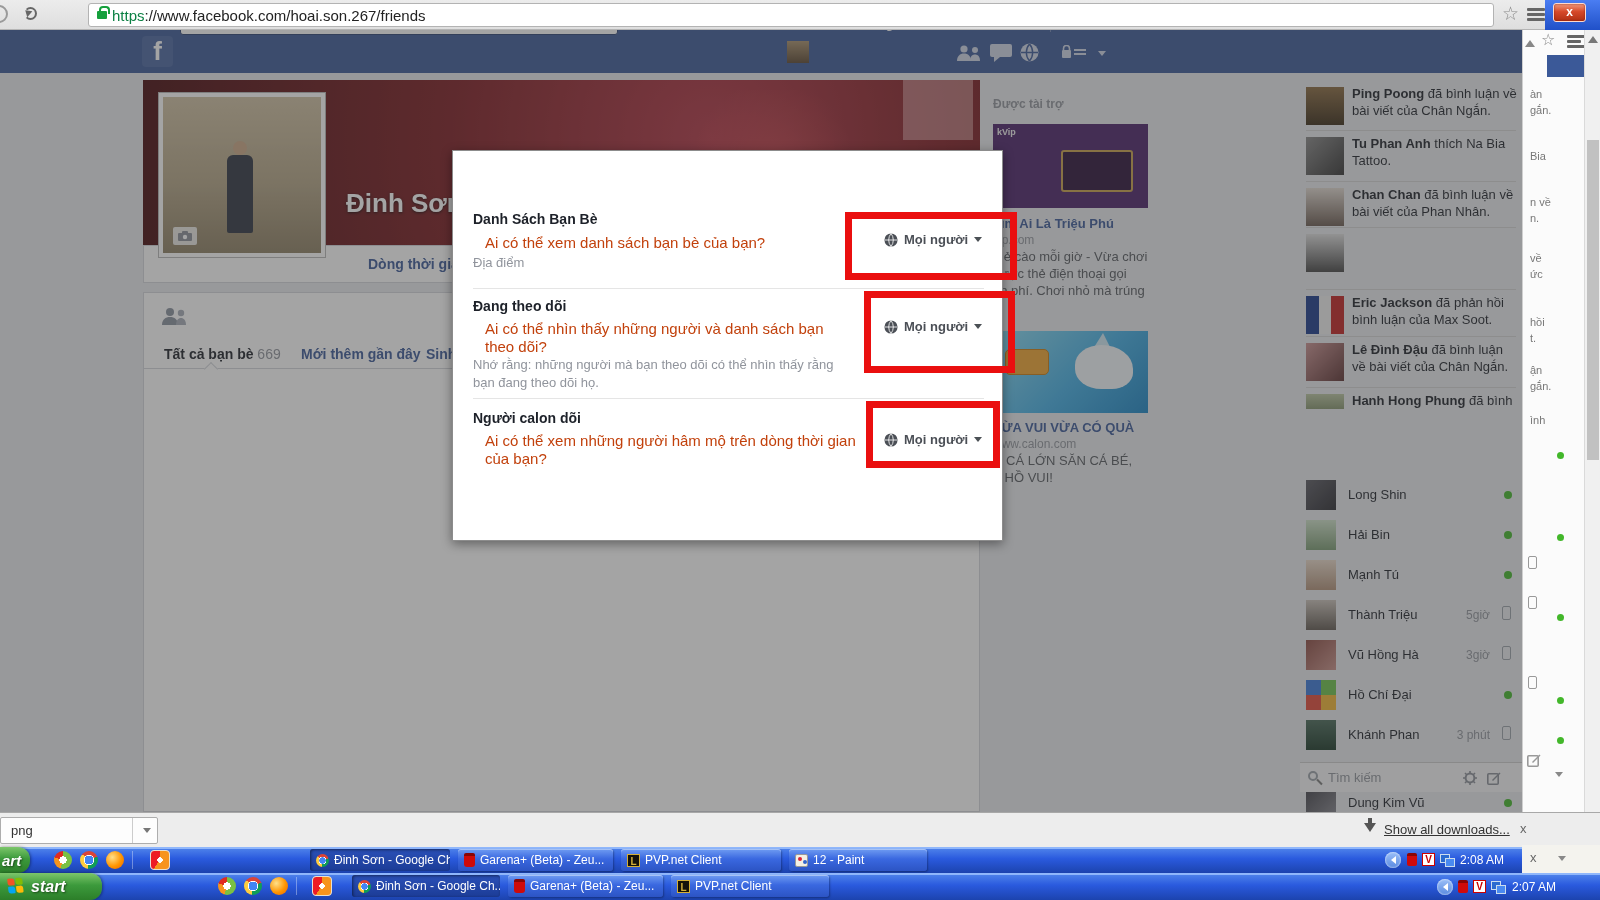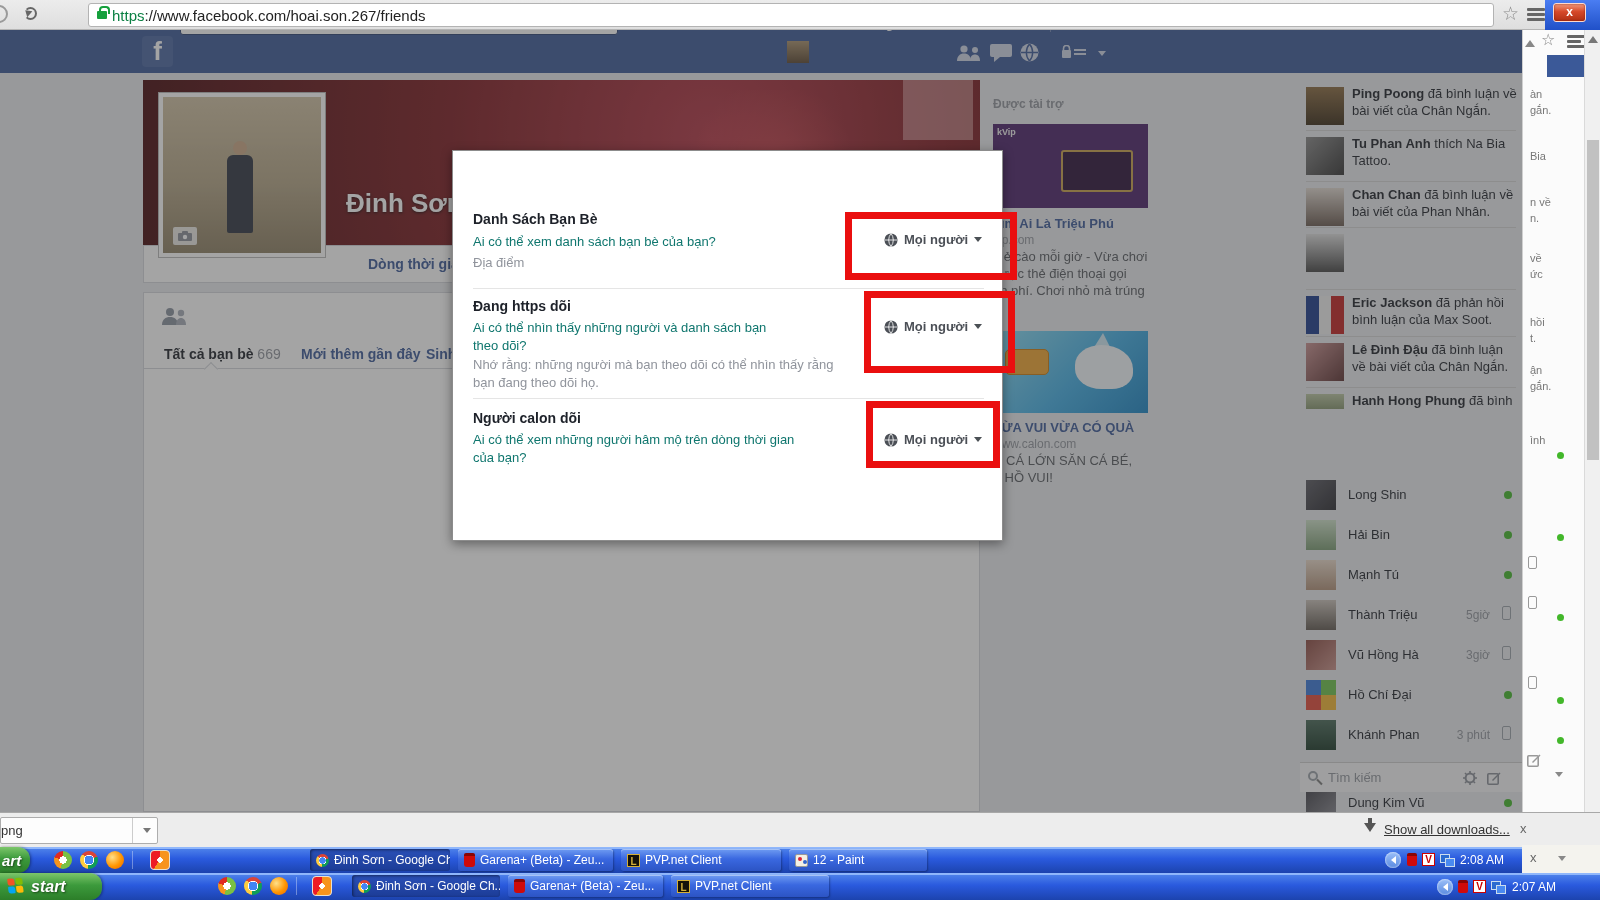--- a/index.html
+++ b/index.html
@@ -122,21 +122,21 @@
 
   
   #dim{position:absolute;left:0;top:30px;width:1522px;height:782px;background:rgba(62,62,62,.47);z-index:50}
 
   
   #modal{position:absolute;left:452px;top:150px;width:551px;height:391px;background:#fff;border:1px solid #8c8c8c;box-shadow:0 3px 10px rgba(0,0,0,.4);z-index:60}
   .mhead{position:absolute;left:0;top:0;width:549px;height:44px;border-bottom:1px solid #dddfe2}
   .mtitle{position:absolute;left:20px;top:14px;font-size:15px;font-weight:bold;color:#1d2129}
   .mclose{position:absolute;right:14px;top:11px;font-size:18px;color:#b0b3b8}
   .mh{position:absolute;left:20px;font-size:14px;font-weight:bold;color:#1d2129}
-  .mq{position:absolute;left:20px;font-size:13px;color:#0f766e}
+  .mq{position:absolute;left:32px;font-size:15px;color:#c2410c}
   .mn{position:absolute;left:20px;font-size:13px;color:#90949c}
   .mdiv{position:absolute;left:20px;width:511px;height:1px;background:#e5e5e5}
   .msel{position:absolute;left:431px;display:flex;align-items:center;gap:6px;font-size:13px;font-weight:bold;color:#4b4f56}
   .mfoot{position:absolute;left:0;top:355px;width:549px;height:36px;border-top:1px solid #dddfe2}
   .mlearn{position:absolute;left:20px;top:11px;font-size:13px;color:#365899}
   .mdone{position:absolute;right:14px;top:4px;width:52px;height:26px;background:linear-gradient(#f8f8f9,#ebedf1);border:1px solid #ccd0d5;border-radius:2px;font-size:13px;font-weight:bold;color:#4b4f56;text-align:center;line-height:24px}
 
   
   .redrect{position:absolute;border:7px solid #ea0f0f;z-index:70}
 
@@ -147,21 +147,21 @@
   .sphone{position:absolute;left:5px;width:9px;height:13px;border:1px solid #999;border-radius:2px}
   .stripblue{position:absolute;left:24px;top:25px;width:38px;height:22px;background:#3b5998}
   .upar{width:0;height:0;border-left:5px solid transparent;border-right:5px solid transparent;border-bottom:7px solid #888;position:absolute}
 
   
   #sbar{position:absolute;left:1584px;top:30px;width:16px;height:782px;background:#f0f0f0;border-left:1px solid #dadada;z-index:56}
   #sthumb{position:absolute;left:2px;top:110px;width:12px;height:320px;background:#c1c1c1}
 
   
   #dlbar{position:absolute;left:0;top:812px;width:1600px;height:35px;background:#ededed;border-top:1px solid #a8a8a8;z-index:80}
-  #dlchip{position:absolute;left:0px;top:4px;width:158px;height:27px;background:#fdfdfd;border:1px solid #adadad;border-radius:2px;font-size:13px;color:#333;line-height:25px;}
+  #dlchip{position:absolute;left:0px;top:4px;width:158px;height:27px;background:#fdfdfd;border:1px solid #adadad;border-radius:2px;font-size:13px;color:#333;line-height:25px;padding-left:10px}
   .chipcar{position:absolute;right:6px;top:10px}
   .chipdiv{position:absolute;right:24px;top:0;width:1px;height:25px;background:#ccc}
   .dlarrow{position:absolute;left:1364px;top:10px;width:0;height:0;border-left:6px solid transparent;border-right:6px solid transparent;border-top:9px solid #555}
   .dlarrow::after{content:"";position:absolute;left:-2px;top:-14px;width:4px;height:6px;background:#555}
   #dllink{position:absolute;left:1384px;top:9px;font-size:13px;color:#333;text-decoration:underline}
   .dlx{position:absolute;font-size:13px;color:#666}
 
   
   .xpbar{position:absolute;left:0;height:26px;background:linear-gradient(#5287ec,#2a5ade 45%,#1c43ae);z-index:85}
   .xpbar::before{content:"";position:absolute;left:0;top:0;width:100%;height:2px;background:rgba(160,195,255,.8)}
@@ -494,21 +494,21 @@
     <div class="mn" style="top:104px">Địa điểm</div>
     <div class="msel" style="top:81px">
       <svg width="14" height="14" viewBox="0 0 16 16">
           <circle cx="8" cy="8" r="7.5" fill="#4b4f56"></circle>
           <path d="M1 8h14M8 .5a12 12 0 010 15M8 .5a12 12 0 000 15" stroke="#fff" stroke-width="1.1" fill="none" opacity=".85"></path>
         </svg>
       <span>Mọi người</span>
         <span class="car"></span>
     </div>
     <div class="mdiv" style="top:137px"></div>
-    <div class="mh" style="top:147px">Đang https dõi</div>
+    <div class="mh" style="top:147px">Đang theo dõi</div>
     <div class="mq" style="top:169px">Ai có thể nhìn thấy những người và danh sách bạn</div>
     <div class="mq" style="top:187px">theo dõi?</div>
     <div class="mn" style="top:206px">Nhớ rằng: những người mà bạn theo dõi có thể nhìn thấy rằng</div>
     <div class="mn" style="top:224px">bạn đang theo dõi họ.</div>
     <div class="msel" style="top:168px">
       <svg width="14" height="14" viewBox="0 0 16 16">
           <circle cx="8" cy="8" r="7.5" fill="#4b4f56"></circle>
           <path d="M1 8h14M8 .5a12 12 0 010 15M8 .5a12 12 0 000 15" stroke="#fff" stroke-width="1.1" fill="none" opacity=".85"></path>
         </svg>
       <span>Mọi người</span>
@@ -541,21 +541,21 @@
     <span class="frag" style="top:74px">gắn.</span>
     <span class="frag" style="top:120px">Bia</span>
     <span class="frag" style="top:166px">n về</span>
     <span class="frag" style="top:182px">n.</span>
     <span class="frag" style="top:222px">về</span>
     <span class="frag" style="top:238px">ức</span>
     <span class="frag" style="top:286px">hồi</span>
     <span class="frag" style="top:302px">t.</span>
     <span class="frag" style="top:334px">ận</span>
     <span class="frag" style="top:350px">gắn.</span>
-    <span class="frag" style="top:404px">ình</span>
+    <span class="frag" style="top:384px">ình</span>
     <div class="sdot" style="top:422px"></div>
     <div class="sdot" style="top:504px"></div>
     <div class="sdot" style="top:584px"></div>
     <div class="sdot" style="top:667px"></div>
     <div class="sdot" style="top:707px"></div>
     <div class="sphone" style="top:526px"></div>
     <div class="sphone" style="top:566px"></div>
     <div class="sphone" style="top:646px"></div>
     <svg style="position:absolute;left:4px;top:723px" width="14" height="14" viewBox="0 0 14 14">
         <rect x="0.8" y="2.8" width="10.4" height="10.4" rx="1" fill="none" stroke="#999" stroke-width="1.6"></rect>

